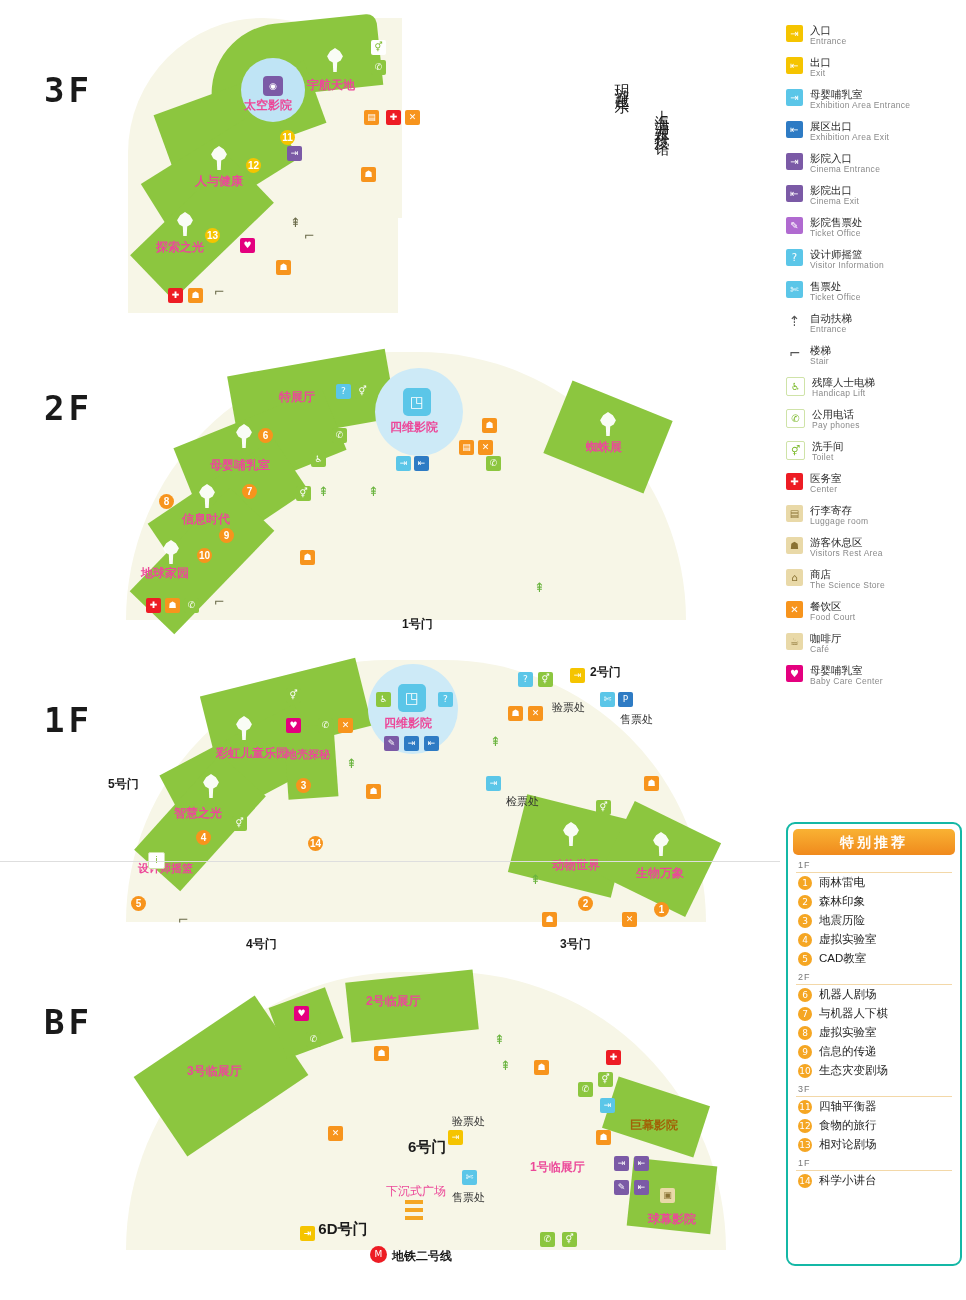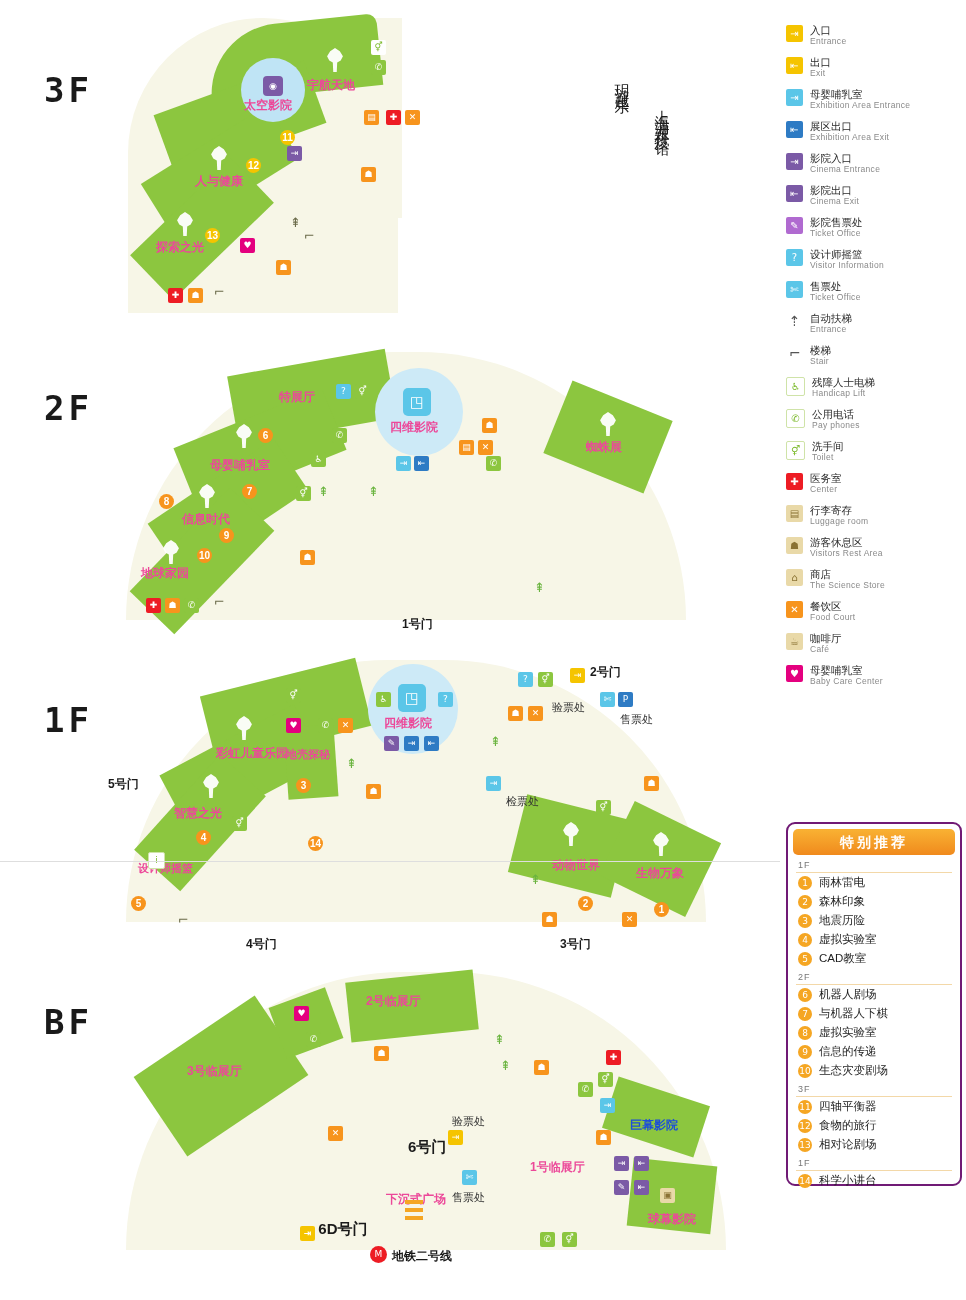--- a/index.html
+++ b/index.html
@@ -106,22 +106,22 @@
     width:17px;height:17px;border-radius:2px;flex:0 0 17px;
     margin-right:7px;margin-top:1px;
     font-size:10px;line-height:17px;text-align:center;color:#fff;
     font-family:"DejaVu Sans",sans-serif;
   }
   .legend-txt .cn{font-size:10.5px;color:#2b2b2b;line-height:12px;}
   .legend-txt .en{font-size:8.5px;color:#8a8a8a;line-height:11px;letter-spacing:.3px;}
 
   
   .rec{
-    position:absolute;left:786px;top:822px;width:176px;height:364px;
-    border:2px solid #701a75;border-radius:9px;background:#fff;
+    position:absolute;left:786px;top:822px;width:176px;height:444px;
+    border:2px solid #14b8a6;border-radius:9px;background:#fff;
     box-sizing:border-box;
   }
   .rec-head{
     margin:5px;height:26px;border-radius:5px;
     background:linear-gradient(#f9b233,#f08a1d);
     color:#fff;font-size:14px;font-weight:bold;letter-spacing:3px;
     text-align:center;line-height:26px;
   }
   .rec-floor{font-size:9px;color:#777;margin:4px 0 2px 10px;letter-spacing:1px;}
   .rec-sep{height:1px;background:#f3d8a8;margin:0 8px;}
@@ -316,23 +316,23 @@
 
   <div class="sector green" style="left:348px;top:976px;width:128px;height:60px;transform:rotate(-6deg);"></div>
   <div class="sector green" style="left:148px;top:1028px;width:146px;height:96px;transform:rotate(-34deg);"></div>
   <div class="sector green" style="left:276px;top:996px;width:60px;height:54px;transform:rotate(-20deg);"></div>
   <div class="sector green" style="left:608px;top:1090px;width:96px;height:54px;transform:rotate(18deg);"></div>
   <div class="sector green" style="left:630px;top:1162px;width:84px;height:68px;transform:rotate(6deg);"></div>
 
   <div class="zone-label" style="left:366px;top:994px;">2号临展厅</div>
   <div class="zone-label" style="left:187px;top:1064px;">3号临展厅</div>
   <div class="zone-label" style="left:510px;top:1160px;margin-left:20px;">1号临展厅</div>
-  <div class="zone-label" style="left:630px;top:1118px;color:#1d4ed8;">巨幕影院</div>
+  <div class="zone-label" style="left:630px;top:1118px;color:#a16207;">巨幕影院</div>
   <div class="zone-label" style="left:648px;top:1212px;">球幕影院</div>
-  <div class="zone-label" style="left:386px;top:1184px;font-weight:bold;margin-top:8px;">下沉式广场</div>
+  <div class="zone-label" style="left:386px;top:1184px;font-weight:normal;">下沉式广场</div>
 
   <div class="mi magenta" style="left:294px;top:1006px;">♥</div>
   <div class="mi green" style="left:306px;top:1032px;">✆</div>
   <div class="mi orange" style="left:374px;top:1046px;">☗</div>
   <div class="mi orange" style="left:534px;top:1060px;">☗</div>
   <div class="mi red" style="left:606px;top:1050px;">✚</div>
   <div class="mi green" style="left:578px;top:1082px;">✆</div>
   <div class="mi green" style="left:598px;top:1072px;">⚥</div>
   <div class="mi cyan" style="left:600px;top:1098px;">⇥</div>
   <div class="mi orange" style="left:596px;top:1130px;">☗</div>

